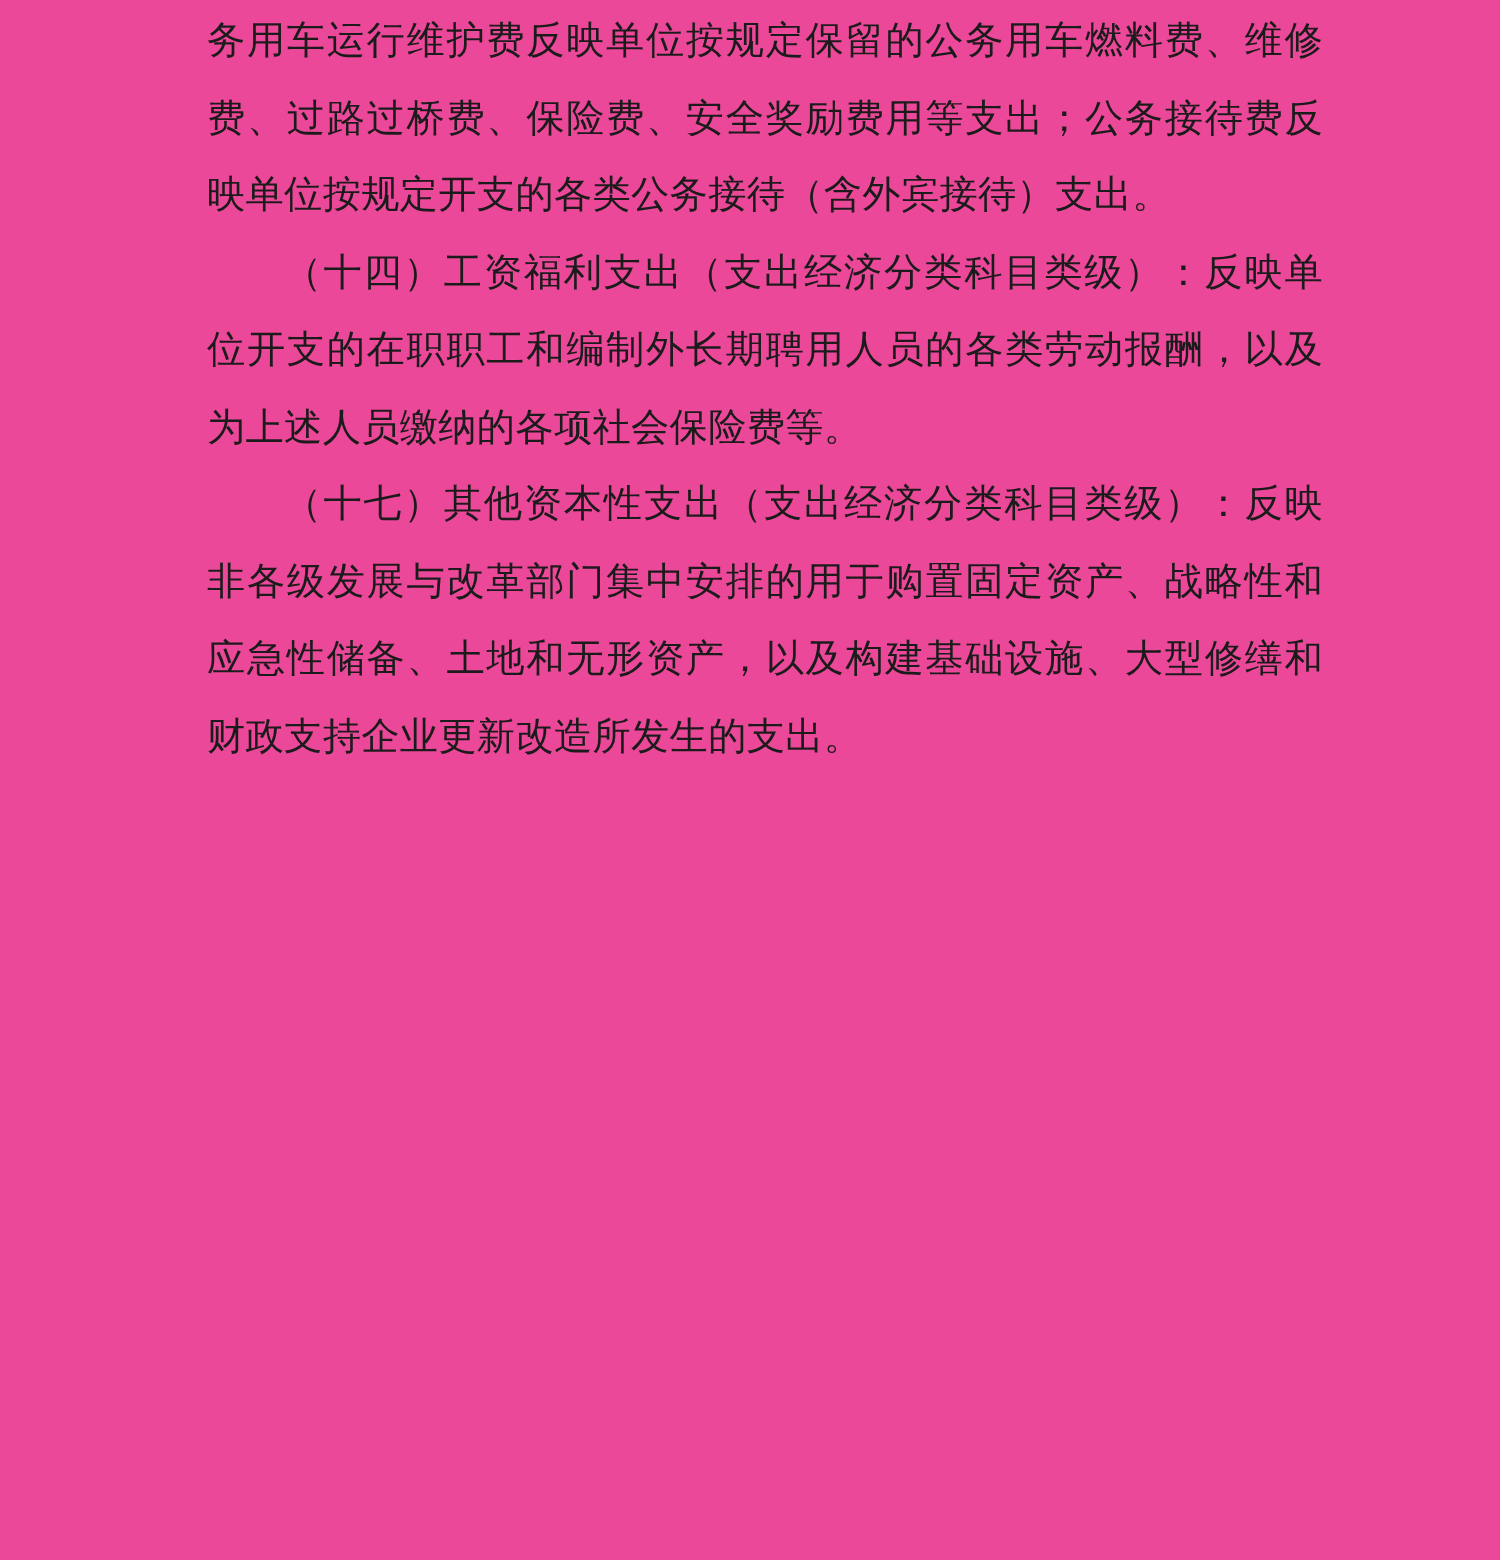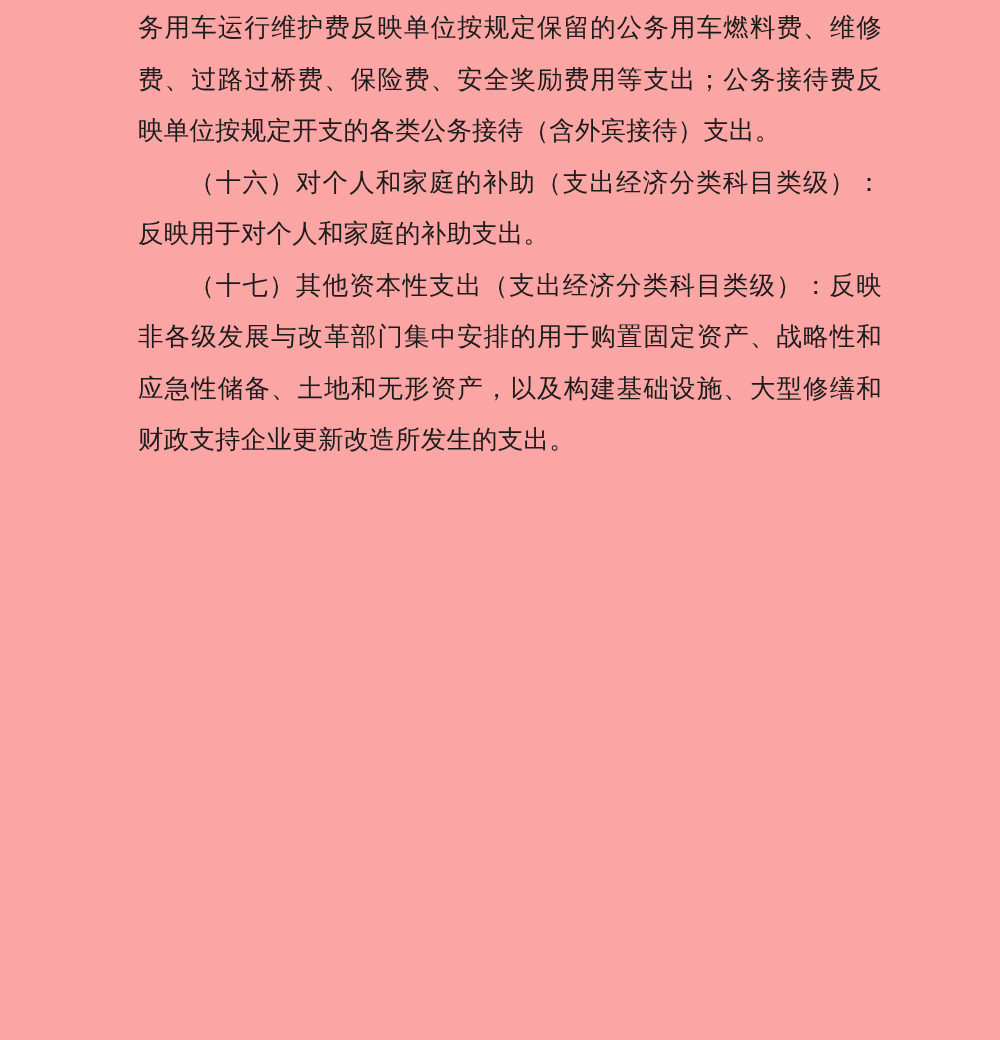--- a/index.html
+++ b/index.html
@@ -12,21 +12,21 @@
     height: 1040px;
     font-family: "DejaVu Serif", "Liberation Serif", serif;
     color: #1a1a1a;
     overflow: hidden;
   }
   .page {
     box-sizing: border-box;
     width: 1000px;
     height: 1040px;
     padding: 0px 118px 0 138px;
-    background: #fca5a5;
+    background: #ec4899;
   }
   .doc-body {
     padding-top: 2px;
   }
   .para {
     margin: 0;
     font-size: 25.5px;
     line-height: 51.5px;
     text-align: justify;
     text-justify: inter-ideograph;
@@ -40,16 +40,16 @@
   .para.cont {
     text-indent: 0;
   }
 </style>
 </head>
 <body>
 
 <div class="page">
   <div class="doc-body">
     <p class="para cont">务用车运行维护费反映单位按规定保留的公务用车燃料费、维修费、过路过桥费、保险费、安全奖励费用等支出；公务接待费反映单位按规定开支的各类公务接待（含外宾接待）支出。</p>
-    <p class="para indent">（十六）对个人和家庭的补助（支出经济分类科目类级）：反映用于对个人和家庭的补助支出。</p>
+    <p class="para indent">（十四）工资福利支出（支出经济分类科目类级）：反映单位开支的在职职工和编制外长期聘用人员的各类劳动报酬，以及为上述人员缴纳的各项社会保险费等。</p>
     <p class="para indent">（十七）其他资本性支出（支出经济分类科目类级）：反映非各级发展与改革部门集中安排的用于购置固定资产、战略性和应急性储备、土地和无形资产，以及构建基础设施、大型修缮和财政支持企业更新改造所发生的支出。</p>
   </div>
 </div>
 
 </body></html>

